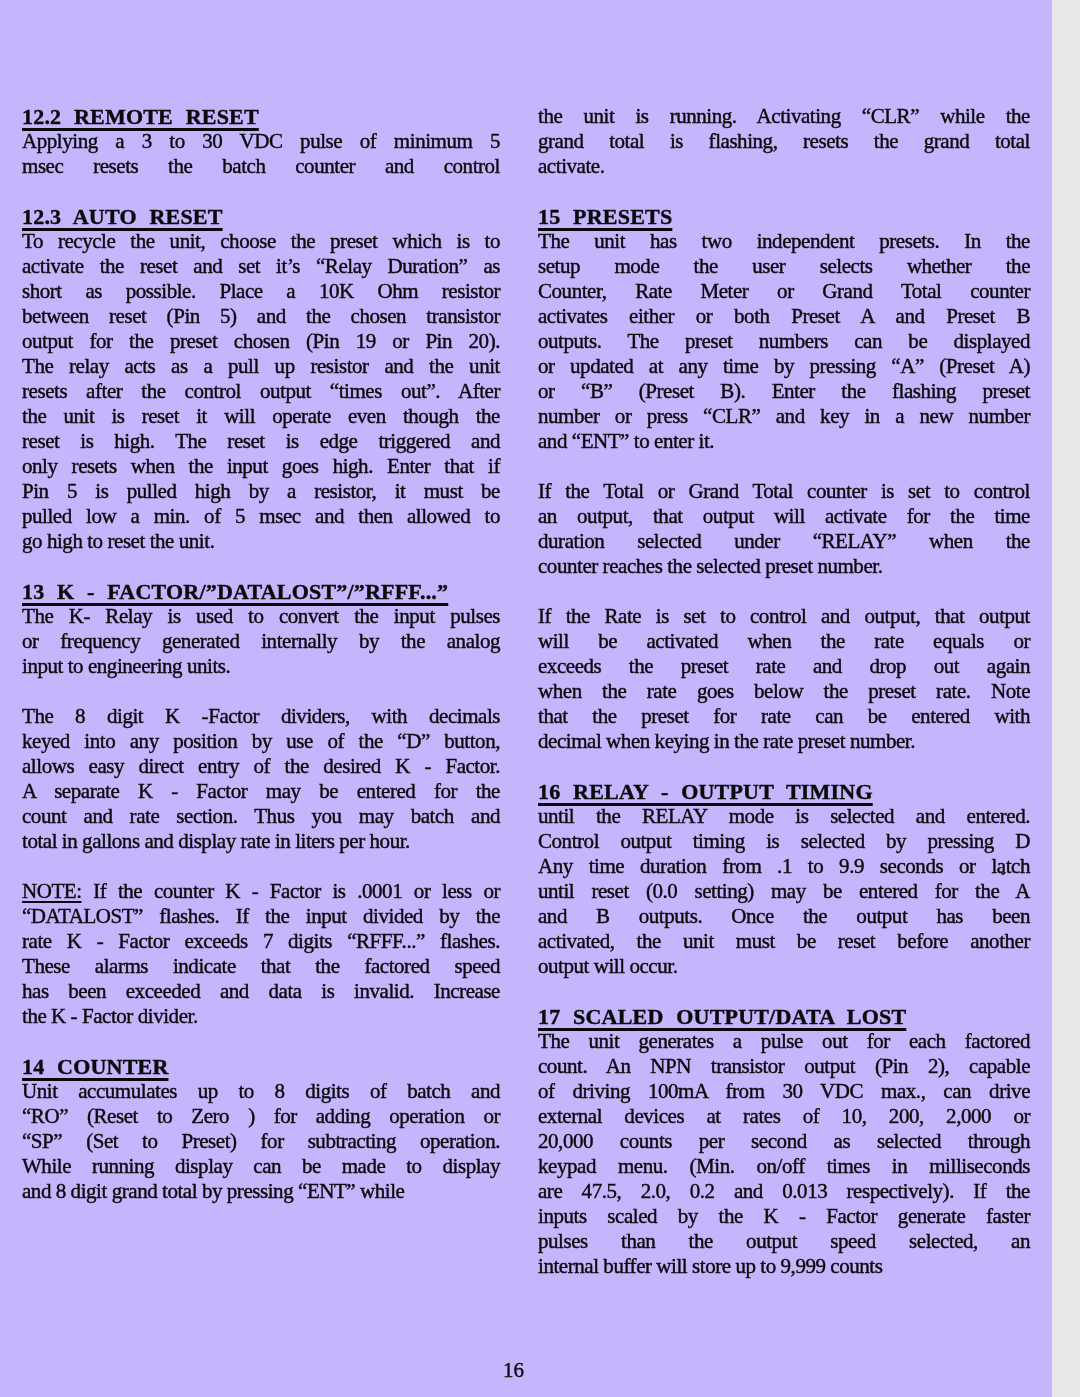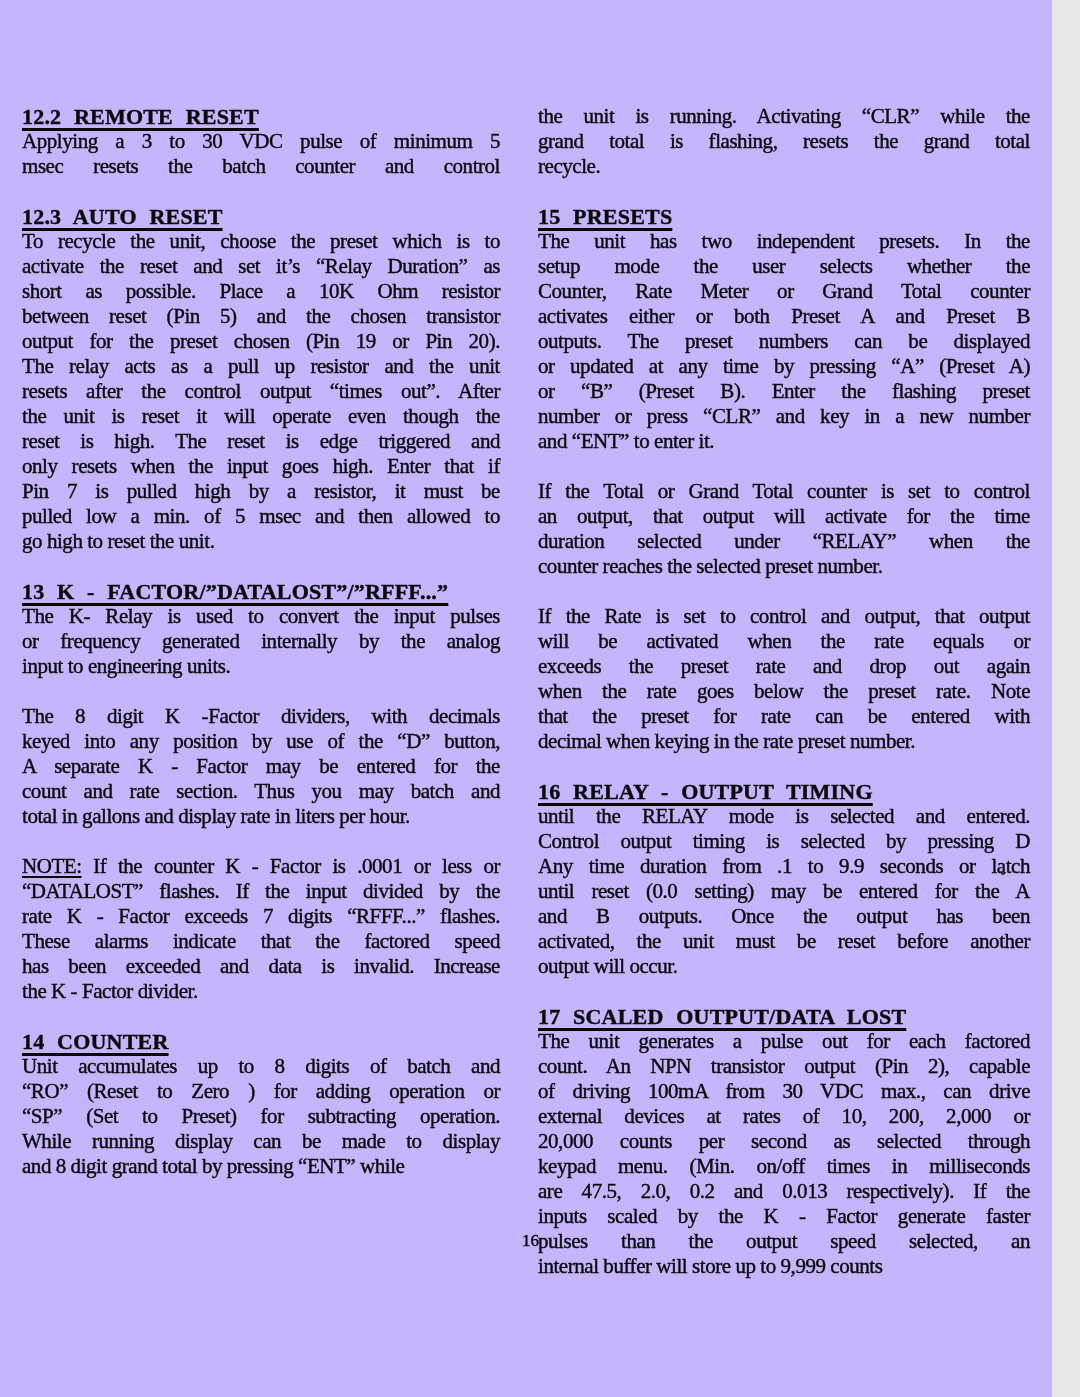--- a/index.html
+++ b/index.html
@@ -46,24 +46,23 @@
 
   .note-u {
     text-decoration: underline;
     text-decoration-thickness: 2px;
     text-underline-offset: 3px;
   }
 
   .page-number {
     position: absolute;
     left: 503px;
-    top: 1228px;
-    font-size: 17px;
+    top: 1358px;
+    font-size: 21px;
     line-height: 25px;
-    margin-left: 19px;
   }
   .speck {
     position: absolute;
     left: 1001px;
     top: 871px;
     width: 4px;
     height: 4px;
     border-radius: 50%;
     background: #2a2a2a;
   }
@@ -83,33 +82,34 @@
         <div class="line">To recycle the unit, choose the preset which is to</div>
         <div class="line">activate the reset and set it’s “Relay Duration” as</div>
         <div class="line">short as possible. Place a 10K Ohm resistor</div>
         <div class="line">between reset (Pin 5) and the chosen transistor</div>
         <div class="line">output for the preset chosen (Pin 19 or Pin 20).</div>
         <div class="line">The relay acts as a pull up resistor and the unit</div>
         <div class="line">resets after the control output “times out”. After</div>
         <div class="line">the unit is reset it will operate even though the</div>
         <div class="line">reset is high. The reset is edge triggered and</div>
         <div class="line">only resets when the input goes high. Enter that if</div>
-        <div class="line">Pin 7 is pulled high by a resistor, it must be</div>
+        <div class="line">Pin 5 is pulled high by a resistor, it must be</div>
         <div class="line">pulled low a min. of 5 msec and then allowed to</div>
         <div class="line last">go high to reset the unit.</div>
       </div>
       <div class="block heading"><span class="h-text">13 K - FACTOR/”DATALOST”/”RFFF...”</span></div>
       <div class="block para">
         <div class="line">The K- Relay is used to convert the input pulses</div>
         <div class="line">or frequency generated internally by the analog</div>
         <div class="line last">input to engineering units.</div>
       </div>
       <div class="block para">
         <div class="line">The 8 digit K -Factor dividers, with decimals</div>
         <div class="line">keyed into any position by use of the “D” button,</div>
+        <div class="line">allows easy direct entry of the desired K - Factor.</div>
         <div class="line">A separate K - Factor may be entered for the</div>
         <div class="line">count and rate section. Thus you may batch and</div>
         <div class="line last">total in gallons and display rate in liters per hour.</div>
       </div>
       <div class="block para">
         <div class="line"><span class="note-u">NOTE:</span><span> If the counter K - Factor is .0001 or less or</span></div>
         <div class="line">“DATALOST” flashes. If the input divided by the</div>
         <div class="line">rate K - Factor exceeds 7 digits “RFFF...” flashes.</div>
         <div class="line">These alarms indicate that the factored speed</div>
         <div class="line">has been exceeded and data is invalid. Increase</div>
@@ -121,21 +121,21 @@
         <div class="line">“RO” (Reset to Zero ) for adding operation or</div>
         <div class="line">“SP” (Set to Preset) for subtracting operation.</div>
         <div class="line">While running display can be made to display</div>
         <div class="line last">and 8 digit grand total by pressing “ENT” while</div>
       </div>
     </div>
   <div class="col" id="col-right">
       <div class="block para">
         <div class="line">the unit is running. Activating “CLR” while the</div>
         <div class="line">grand total is flashing, resets the grand total</div>
-        <div class="line last">recycle.</div>
+        <div class="line last">activate.</div>
       </div>
       <div class="block heading"><span class="h-text">15 PRESETS</span></div>
       <div class="block para">
         <div class="line">The unit has two independent presets. In the</div>
         <div class="line">setup mode the user selects whether the</div>
         <div class="line">Counter, Rate Meter or Grand Total counter</div>
         <div class="line">activates either or both Preset A and Preset B</div>
         <div class="line">outputs. The preset numbers can be displayed</div>
         <div class="line">or updated at any time by pressing “A” (Preset A)</div>
         <div class="line">or “B” (Preset B). Enter the flashing preset</div>

